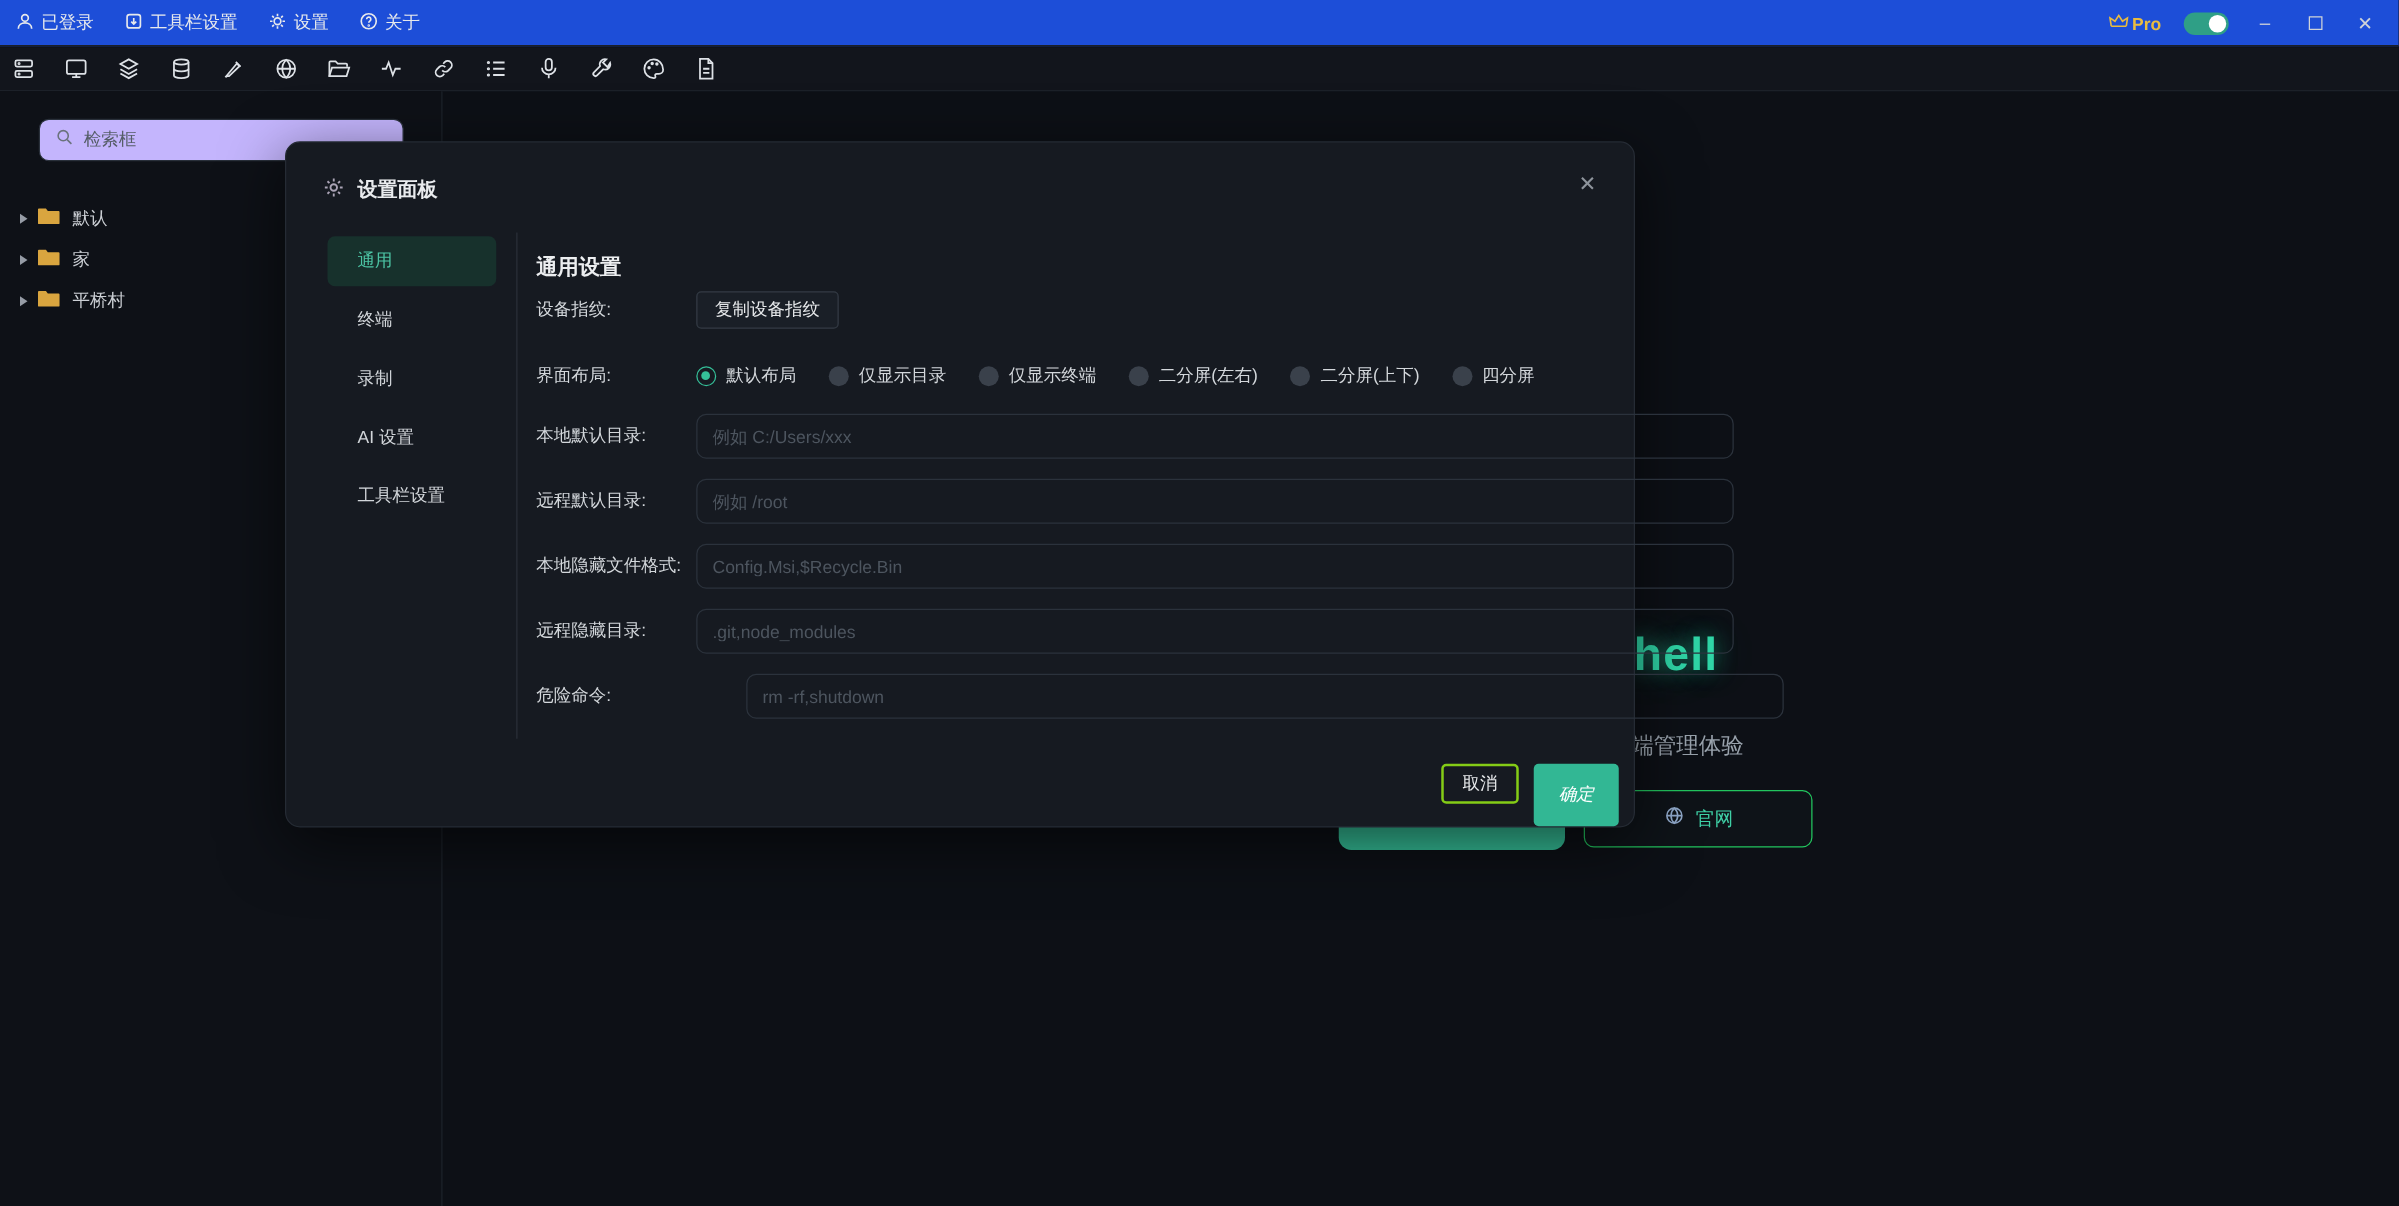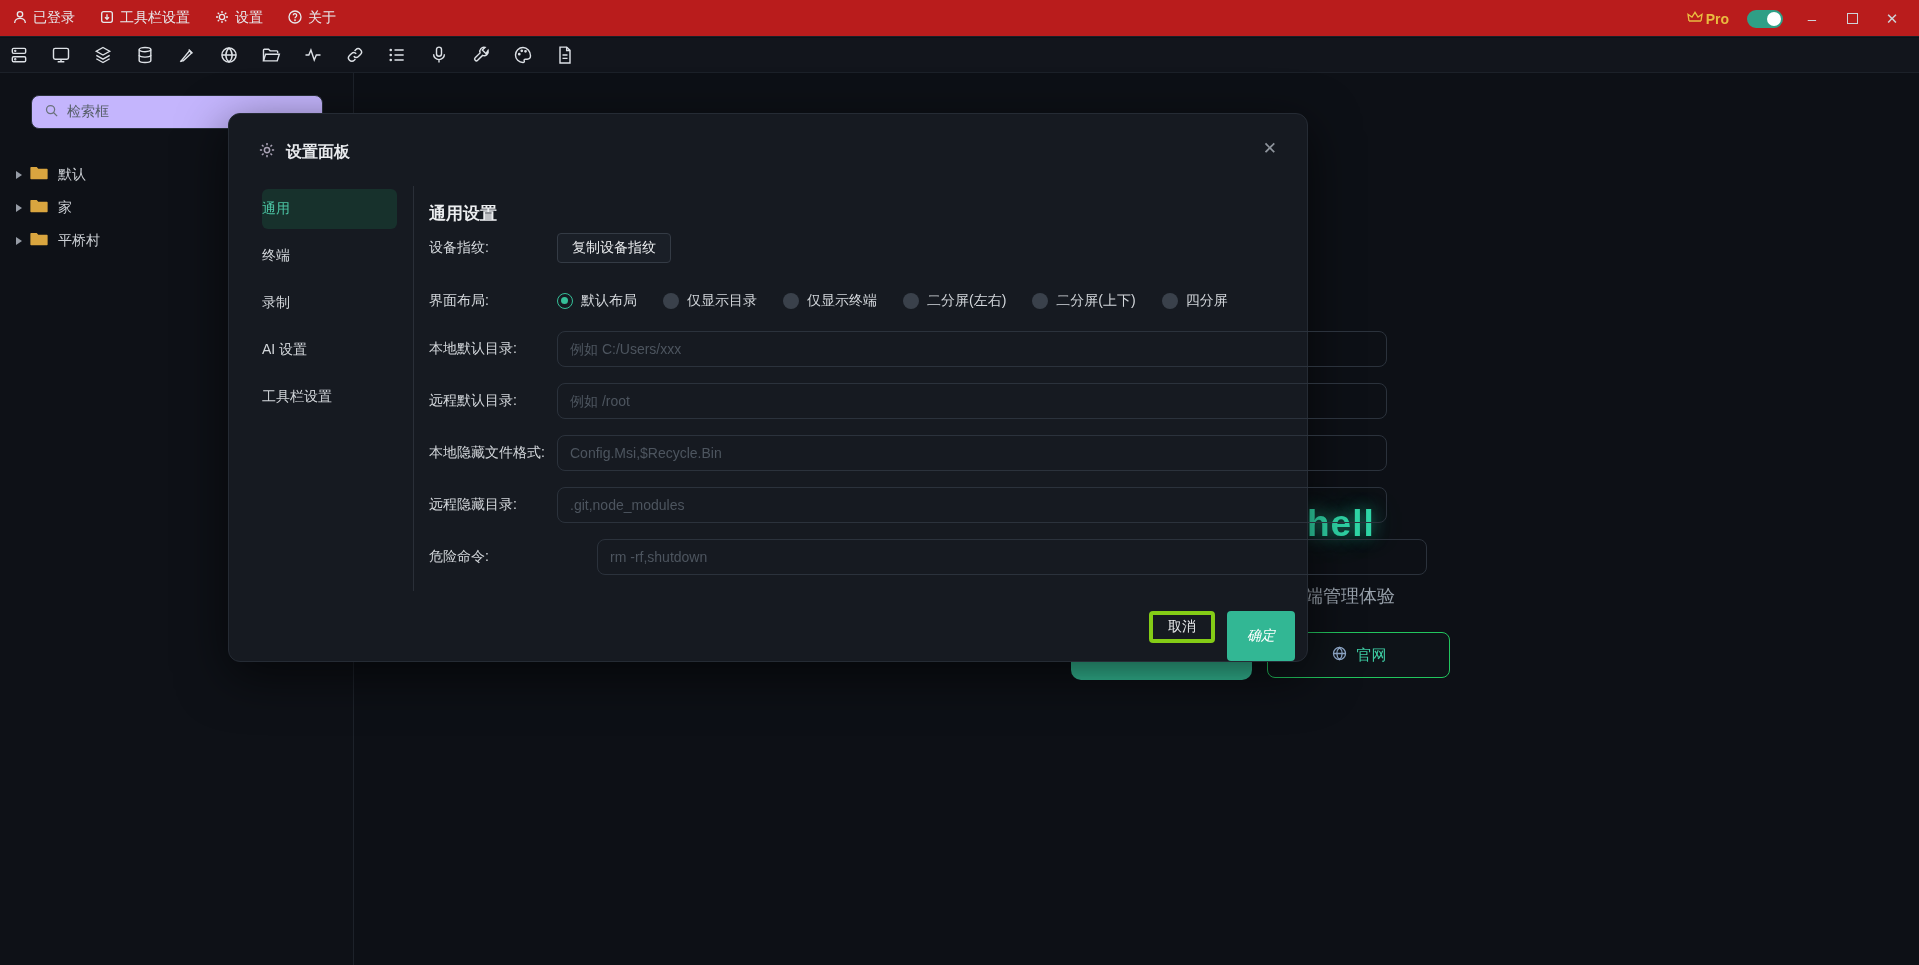--- a/index.html
+++ b/index.html
@@ -2,21 +2,21 @@
 <html><head>
 <meta charset="utf-8">
 <style>
   * { margin:0; padding:0; box-sizing:border-box; }
   html,body { width:1919px; height:965px; background:#0d1016; overflow:hidden;
               font-family:"Liberation Sans","DejaVu Sans",sans-serif; }
   .page { position:relative; width:1919px; height:965px; background:#0d1016; }
 
   
   .titlebar { position:absolute; left:0; top:0; width:1919px; height:37px;
-              background:#b91c1c; border-bottom:1px solid #1a1f27;
+              background:#1d4ed8; border-bottom:1px solid #1a1f27;
               display:flex; align-items:center; }
   .tb-item { display:flex; align-items:center; gap:5px; color:#e7e9ec; font-size:14px;
              padding:0 12px; height:100%; cursor:default; }
   .tb-item svg { stroke:#e7e9ec; }
   .tb-right { position:absolute; right:0; top:0; height:37px; display:flex; align-items:center; gap:18px; padding-right:16px; }
   .pro { display:flex; align-items:flex-end; gap:3px; color:#e9bb40; font-weight:bold; font-size:14px; }
   .toggle { width:36px; height:18px; border-radius:9px; background:#2f9f86; position:relative; }
   .toggle .knob { position:absolute; right:2px; top:2px; width:14px; height:14px; border-radius:50%; background:#fff; }
   .winbtn { color:#cfd3d8; font-size:15px; width:22px; text-align:center; }
   .maxbox { width:11px; height:11px; border:1.5px solid #cfd3d8; margin:0 auto; }
@@ -58,21 +58,21 @@
   
   .modal { position:absolute; left:228px; top:113px; width:1080px; height:549px;
            background:#161a21; border:1px solid #252b34; border-radius:12px; z-index:10;
            box-shadow:0 14px 50px rgba(0,0,0,.6); }
   .modal-header { position:absolute; left:29px; top:27px; display:flex; align-items:center; gap:10px; }
   .modal-header svg { stroke:#aaa3b5; fill:none; }
   .modal-title { color:#e9ebee; font-size:16px; font-weight:bold; }
   .modal-close { position:absolute; right:30px; top:24px; color:#8e949c; font-size:17px; }
 
   .tabs { position:absolute; left:33px; top:75px; width:135px; }
-  .tab { height:40px; margin-bottom:7px; display:flex; align-items:center; 
+  .tab { height:40px; margin-bottom:7px; display:flex; align-items:center; padding-left:24px;
          border-radius:6px; color:#d2d6da; font-size:14px; }
   .tab.active { background:#17312c; color:#4cc4a4; }
 
   .vdivider { position:absolute; left:184px; top:72px; height:405px; width:1px; background:#2a2f38; }
 
   .section-title { position:absolute; left:200px; top:88px; color:#eceef0; font-size:17px; font-weight:bold; }
 
   .form-row { position:absolute; left:200px; display:flex; align-items:center; }
   .form-label { width:128px; color:#d3d7db; font-size:14px; flex:none; }
   .copy-btn { height:30px; padding:0 14px; background:#1a1f27; border:1px solid #343b45;
@@ -82,21 +82,21 @@
   .radio { width:16px; height:16px; border-radius:50%; background:#3a414b; position:relative; flex:none; }
   .radio.sel { background:transparent; border:1.5px solid #35bf98; }
   .radio.sel::after { content:""; position:absolute; left:3px; top:3px; width:7px; height:7px;
                       border-radius:50%; background:#35bf98; }
   .text-input { width:830px; height:36px; background:transparent; border:1px solid #2b323c;
                 border-radius:8px; color:#dfe3e8; font-size:14px; padding:0 12px; outline:none;
                 font-family:"Liberation Sans","DejaVu Sans",sans-serif; }
   .text-input::placeholder { color:#4d555f; }
 
   .modal-footer { position:absolute; right:12px; top:497px; display:flex; gap:12px; }
-  .btn-cancel { height:32px; padding:0 15px; background:#161a21; border:4px solid #84cc16;
+  .btn-cancel { height:32px; padding:0 15px; background:#161a21; border:2px solid #84cc16;
                 border-radius:4px; color:#e8eaec; font-size:14px; }
   .btn-ok { height:50px; padding:0 20px; background:#32b794; border:none; border-radius:4px;
             color:#ffffff; font-size:14px;font-style:italic; }
 </style>
 </head>
 <body>
 
 <div class="page">
 
   <div class="titlebar">

